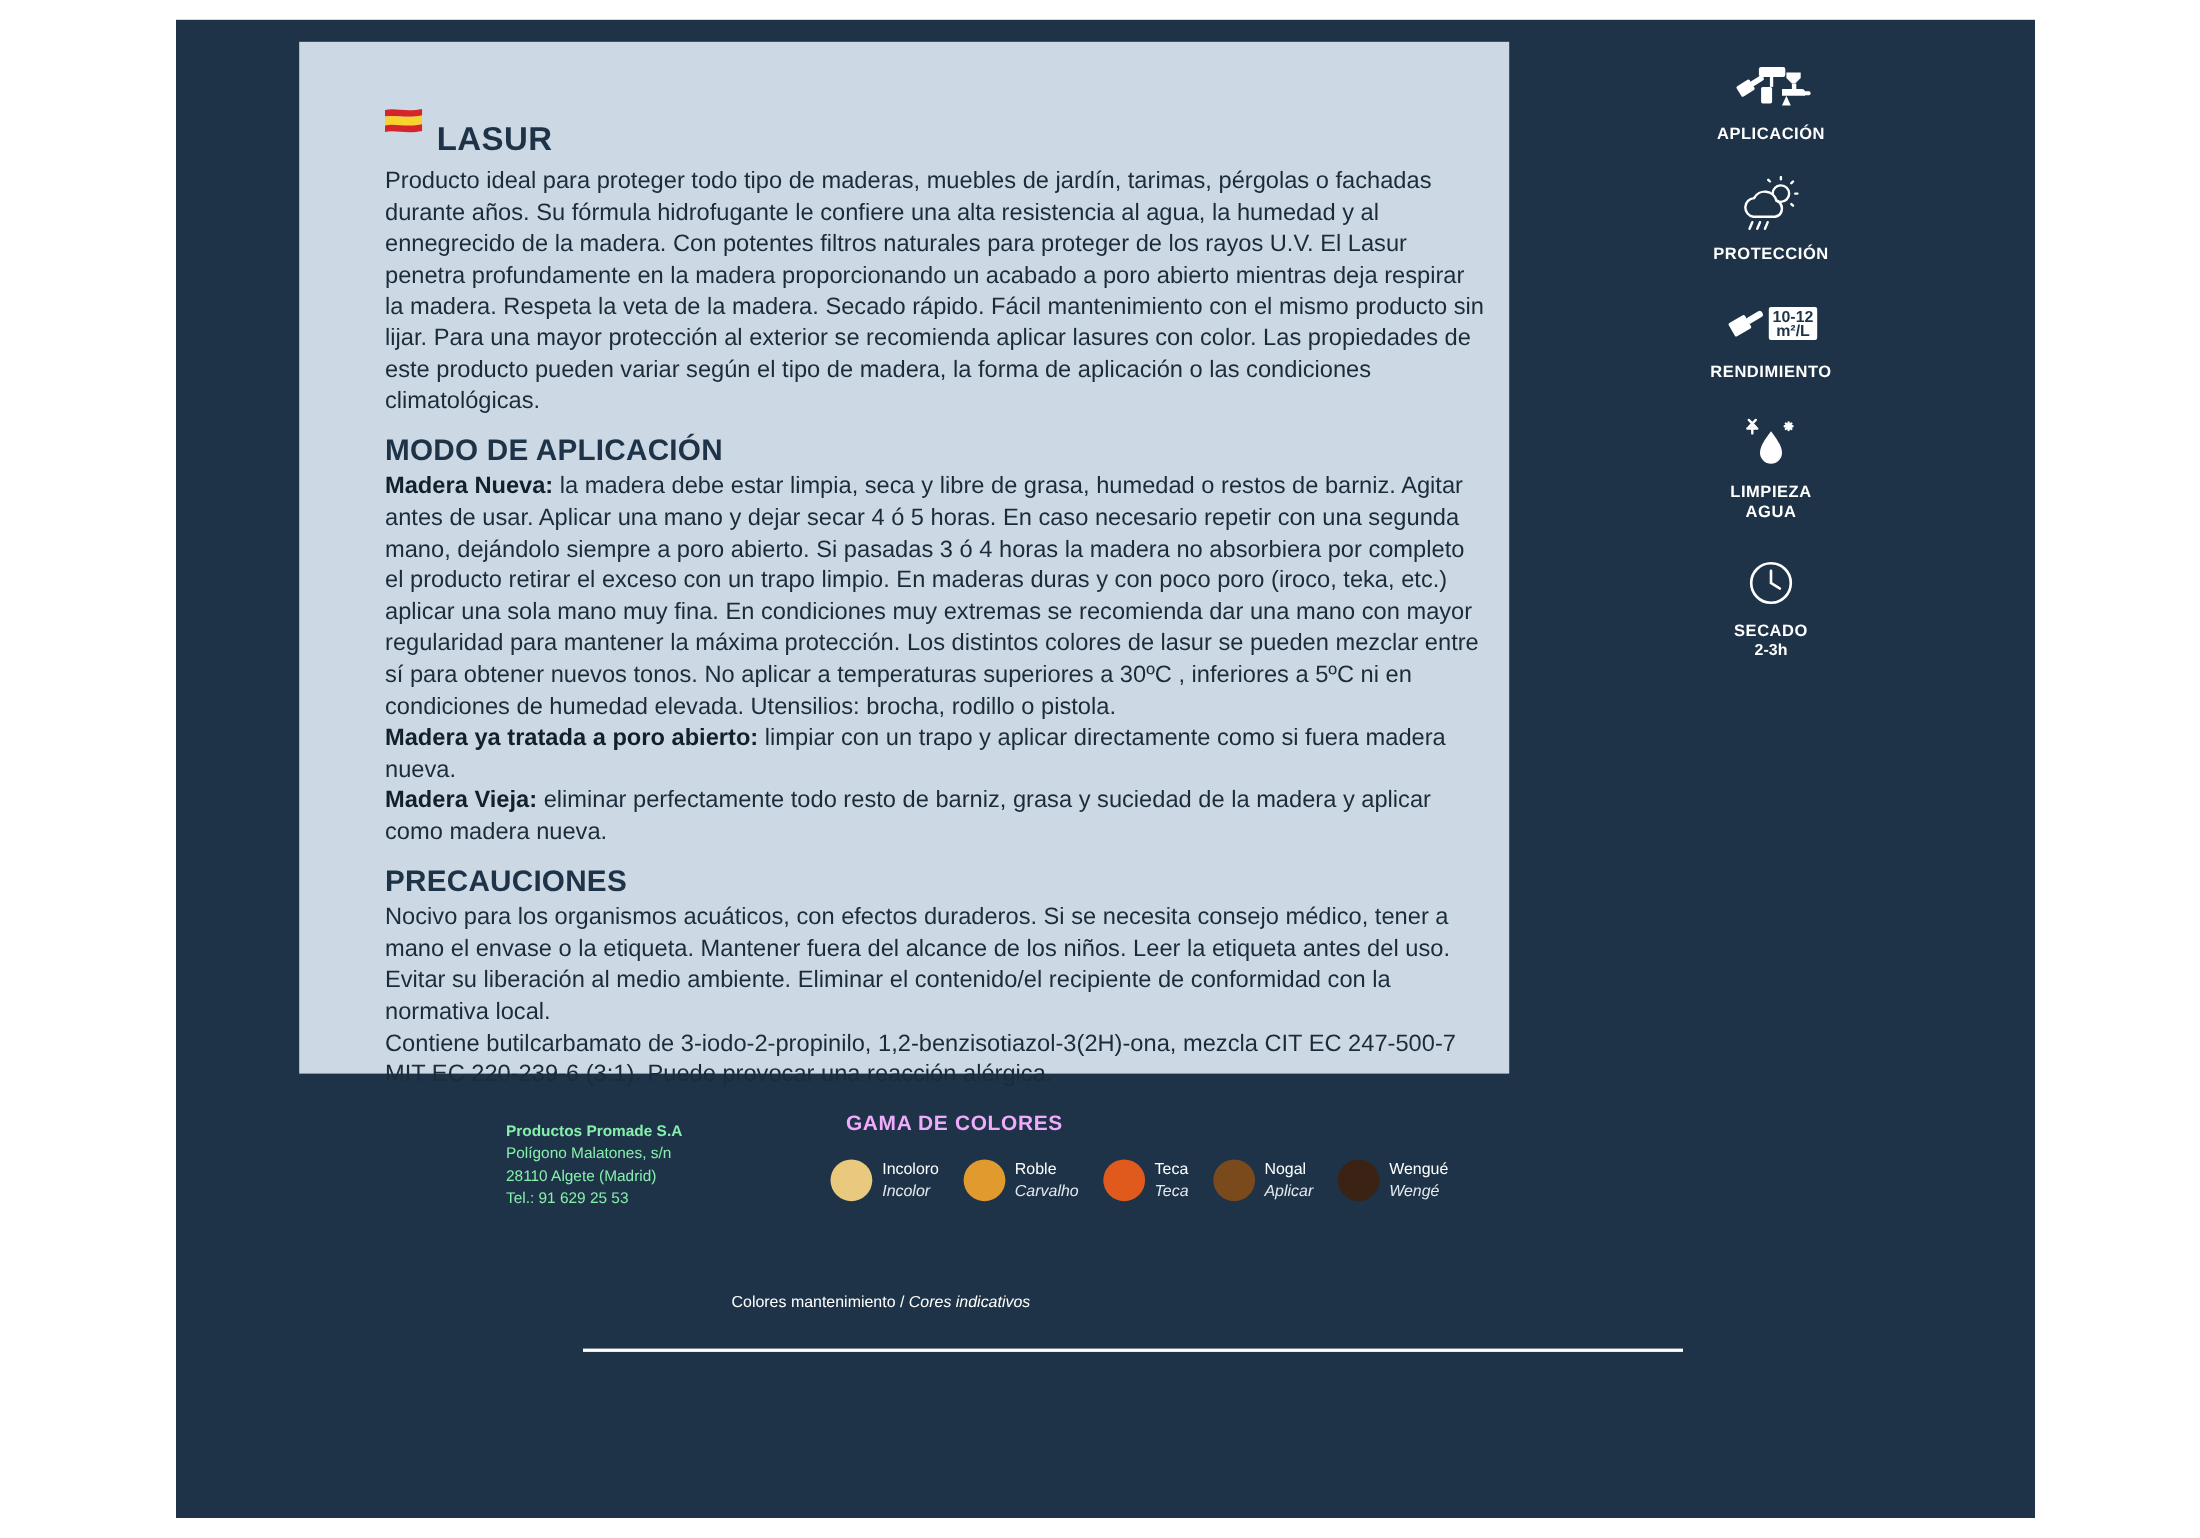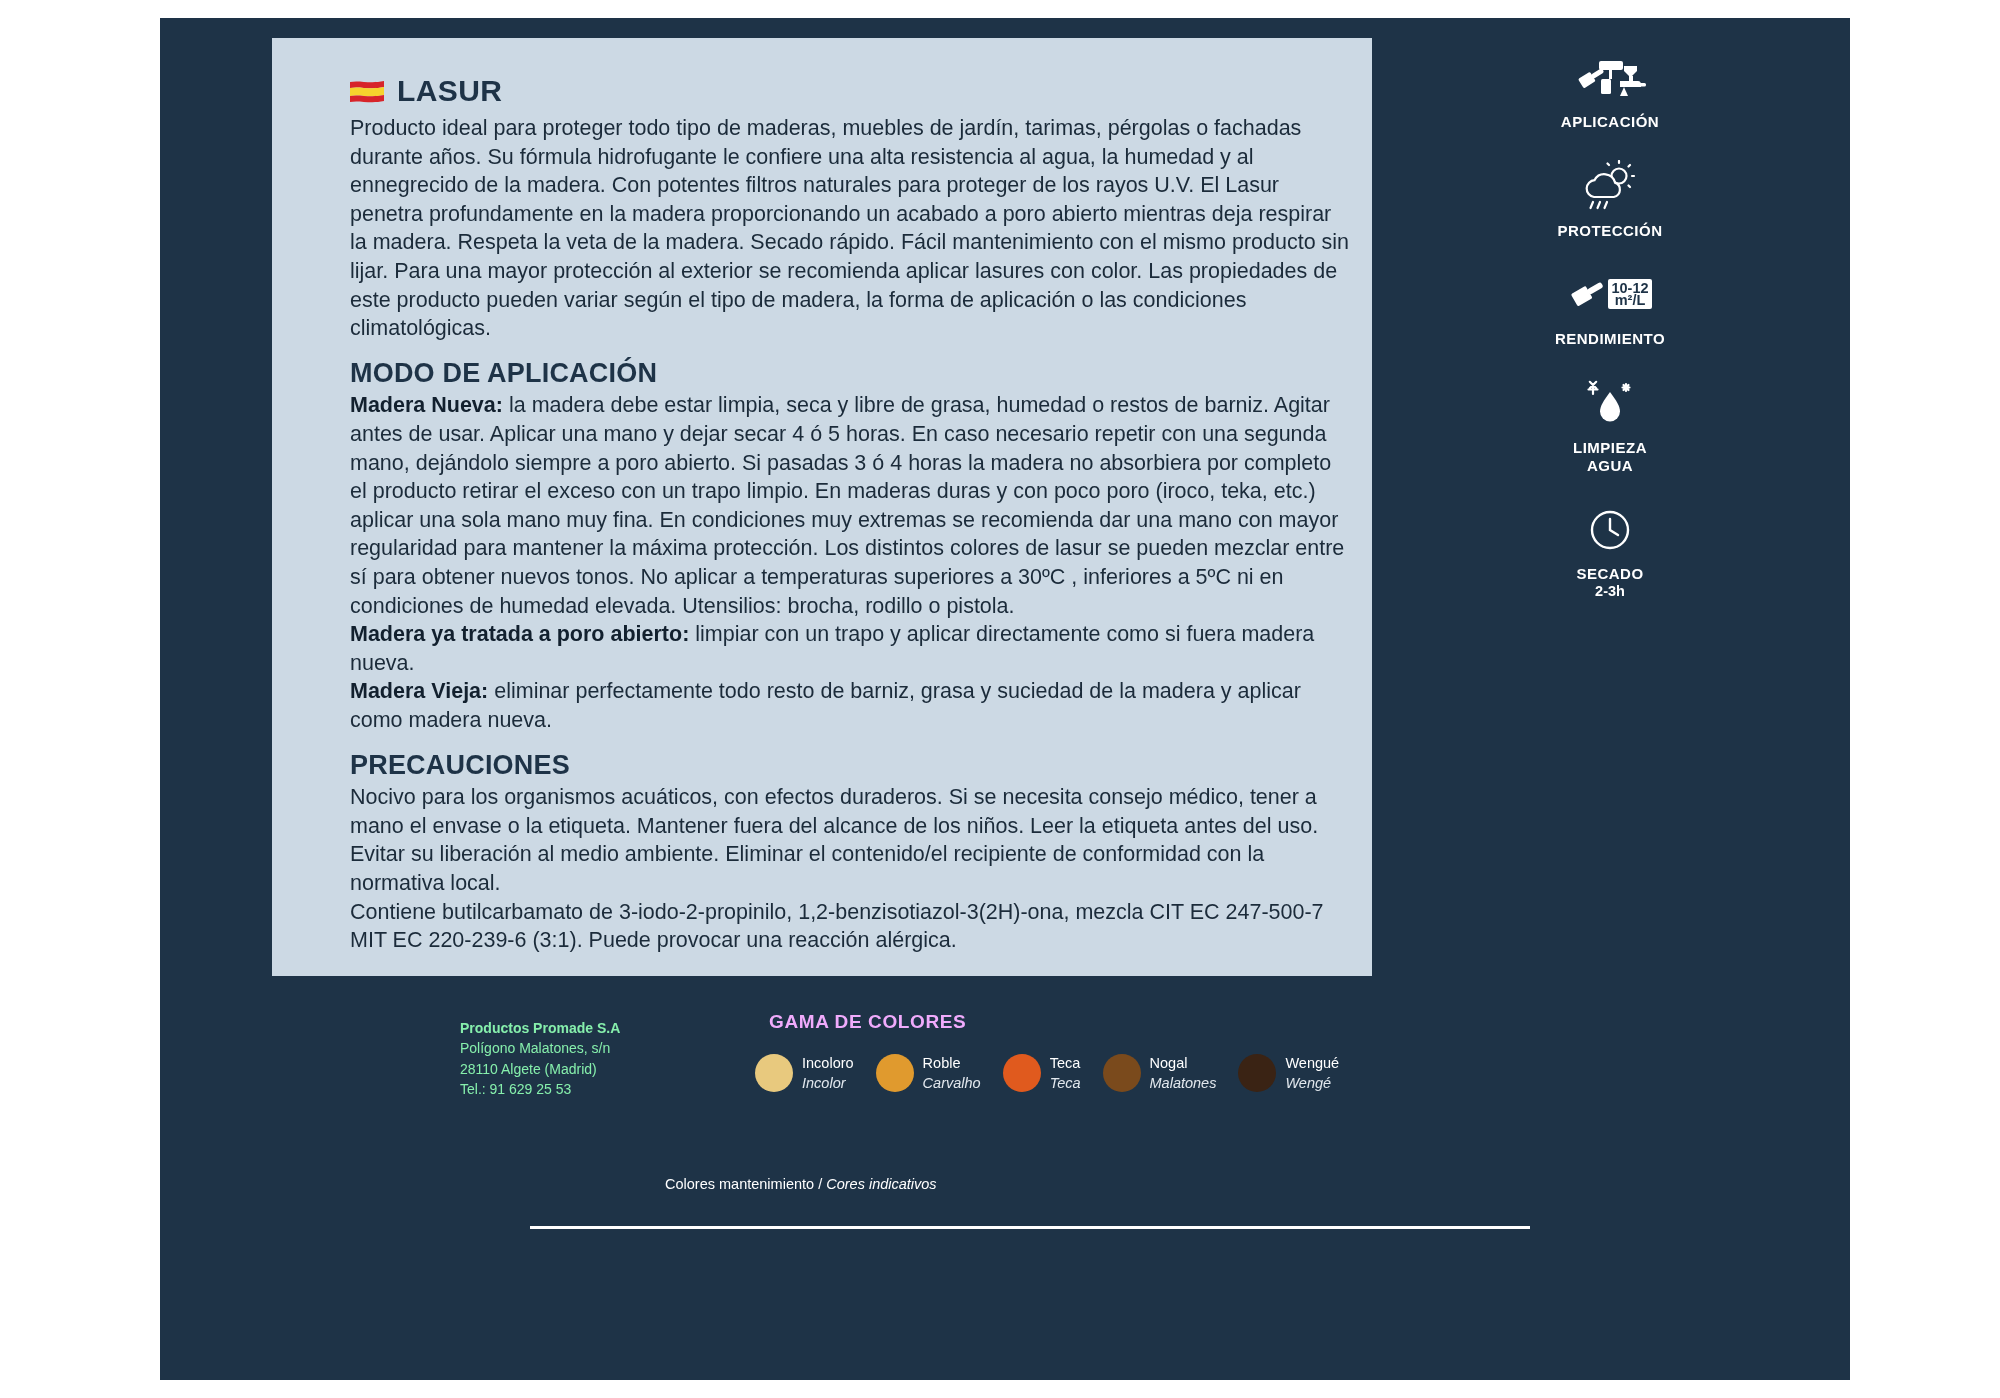--- a/index.html
+++ b/index.html
@@ -32,21 +32,21 @@
     display:flex;align-items:center;gap:13px;
     margin-bottom:8px;
   }
   .flag{
     width:34px;height:23px;position:relative;display:block;
     overflow:hidden;
   }
   .flag svg{display:block;}
   .doc-title{
     font-size:30px;font-weight:bold;color:#1e3347;
-    letter-spacing:.4px;line-height:1;
+    letter-spacing:.4px;line-height:1;margin-top:36px;
   }
   .section-title{
     font-size:27px;font-weight:bold;color:#1e3347;
     letter-spacing:.2px;margin-top:16px;margin-bottom:3px;line-height:1.1;
   }
   .body-text{
     font-size:21.5px;color:#1b2b3a;line-height:1.33;
     text-align:left;
   }
   .body-text b{font-weight:bold;color:#12202e;}
@@ -265,21 +265,21 @@
         <span class="sw-text">
           <span class="sw-es">Teca</span><br>
           <span class="sw-pt">Teca</span>
         </span>
       </div>
 
       <div class="swatch">
         <span class="dot" style="background:#7a4a1c"></span>
         <span class="sw-text">
           <span class="sw-es">Nogal</span><br>
-          <span class="sw-pt">Malatones</span>
+          <span class="sw-pt">Aplicar</span>
         </span>
       </div>
 
       <div class="swatch">
         <span class="dot" style="background:#3a2314"></span>
         <span class="sw-text">
           <span class="sw-es">Wengué</span><br>
           <span class="sw-pt">Wengé</span>
         </span>
       </div>

